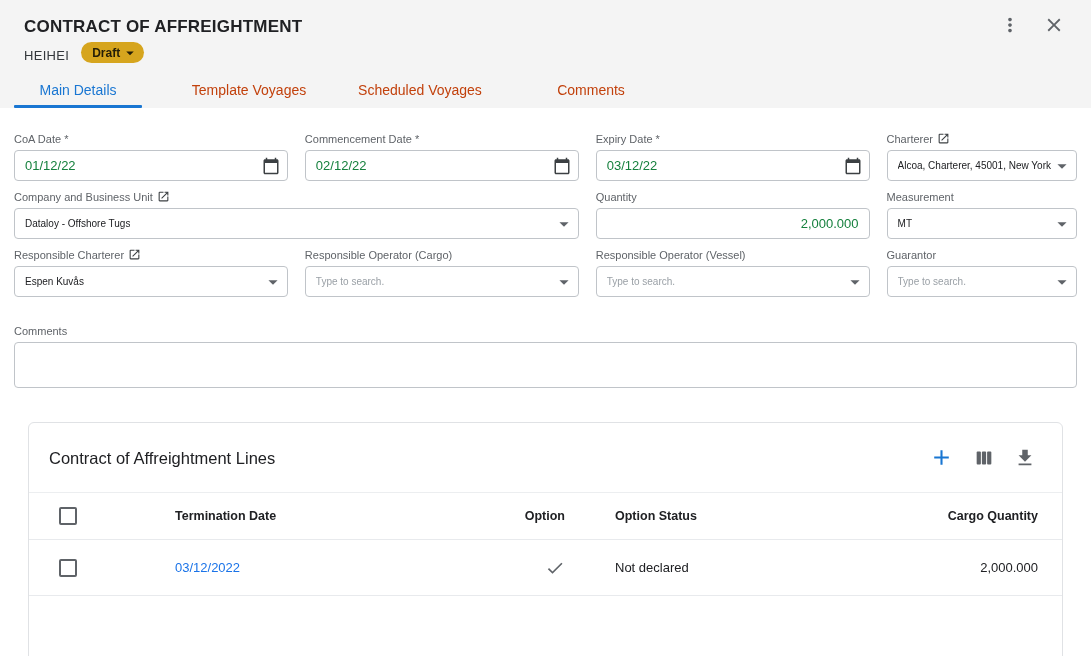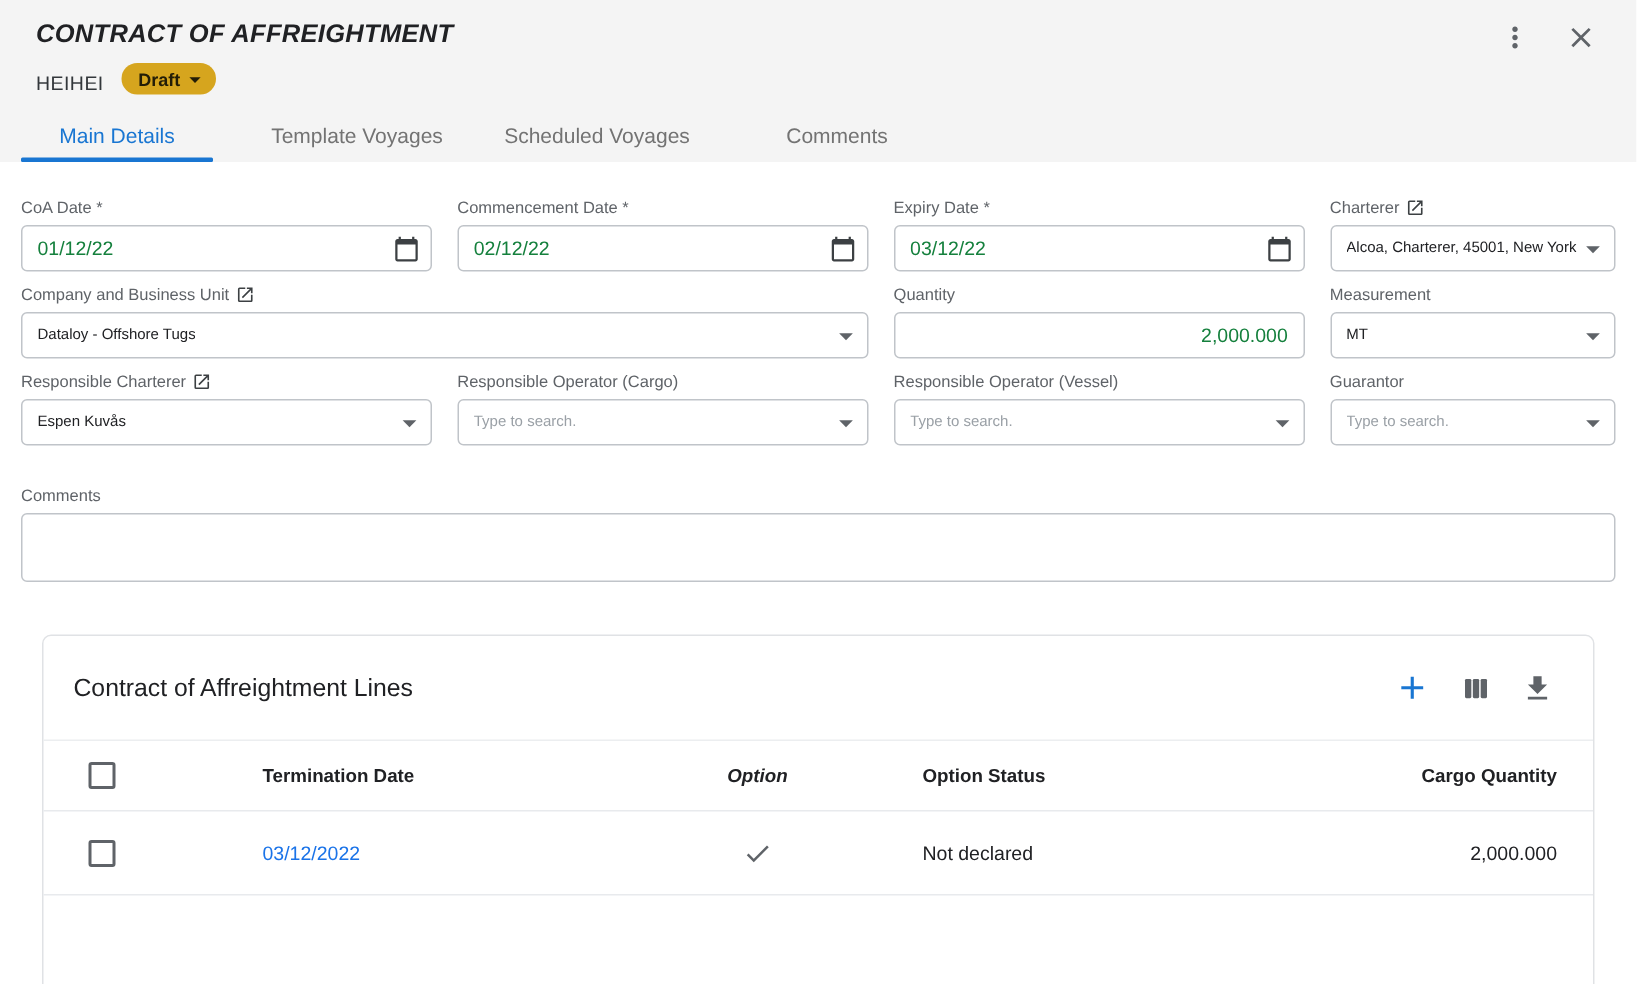--- a/index.html
+++ b/index.html
@@ -7,39 +7,39 @@
   body {
     font-family: "Liberation Sans", "DejaVu Sans", sans-serif;
     background: #fff;
     color: #202124;
     overflow: hidden;
   }
   button { font-family: inherit; }
 
   
   .header { background: var(--header-bg, #f4f4f4); padding: 12px 24px 0 24px; }
-  .header-row { display: flex; justify-content: space-between; align-items: flex-start; font-style: italic; }
+  .header-row { display: flex; justify-content: space-between; align-items: flex-end; }
   .title { font-size: 17px; font-weight: 700; letter-spacing: .2px; color: #202124; line-height: 22px; }
   .header-actions { display: flex; align-items: center; gap: 18px; }
   .icon-btn { background: none; border: none; cursor: pointer; padding: 2px; display: flex; align-items: center; }
 
   .header-sub { display: flex; align-items: flex-end; gap: 12px; margin-top: 5px; height: 20px; }
   .ref { font-size: 13px; color: #33373b; letter-spacing: .3px; }
   .status-badge {
     display: inline-flex; align-items: center; gap: 1px;
     background: var(--badge-amber, #d6a51e);
     border: none; border-radius: 11px; height: 21px;
     padding: 0 5px 0 11px; font-size: 12px; font-weight: 700;
     color: #231d07; cursor: pointer;
   }
 
-  .tabs { display: flex; margin-left: -10px; margin-top: 10px; }
+  .tabs { display: flex; margin-left: -10px; margin-top: 10px; gap: 11px; }
   .tab {
     width: 128px; margin-right: 32px; text-align: center;
-    font-size: 14px; color: #737373; padding: 9px 0 10px;
+    font-size: 14px; color: #c2410c; padding: 9px 0 10px;
     cursor: pointer; position: relative; white-space: nowrap;
   }
   .tab.active { color: var(--accent-blue, #1976d2); }
   .tab.active::after {
     content: ""; position: absolute; left: 0; right: 0; bottom: 0;
     height: 3px; background: var(--accent-blue, #1976d2); border-radius: 1px;
   }
 
   
   .content { padding: 24px 14px 0 14px; }
@@ -85,21 +85,21 @@
   .card-title { font-size: 16.5px; font-weight: 400; color: #202124; line-height: 22px; }
   .card-actions { display: flex; align-items: center; gap: 15px; }
 
   .thead, .trow { display: flex; align-items: center; border-bottom: 1px solid #e8eaed; }
   .thead { height: 48px; border-top: 1px solid #eceef0; }
   .trow { height: 56px; }
   .td { font-size: 13px; color: #202124; }
   .thead .td { font-size: 12.5px; font-weight: 700; }
   .col-check { flex: 0 0 146px; padding-left: 30px; }
   .col-date { flex: 0 0 270px; }
-  .col-option { flex: 0 0 120px; text-align: center; font-style: italic; }
+  .col-option { flex: 0 0 120px; text-align: right; }
   .col-status { flex: 0 0 300px; padding-left: 50px; }
   .col-qty { flex: 1; text-align: right; padding-right: 24px; }
 
   .checkbox {
     display: inline-block; width: 18px; height: 18px;
     border: 2px solid #5f6368; border-radius: 2px; background: #fff; cursor: pointer;
     vertical-align: middle;
   }
   .link { color: var(--link-blue, #1a73e8); text-decoration: none; cursor: pointer; }
   .check-wrap { display: inline-flex; vertical-align: middle; }

